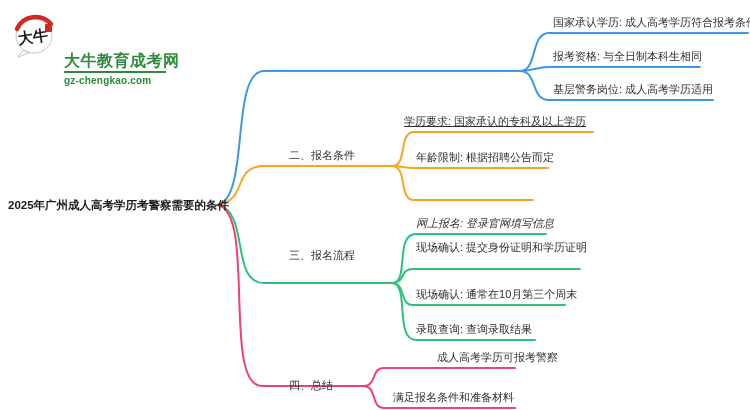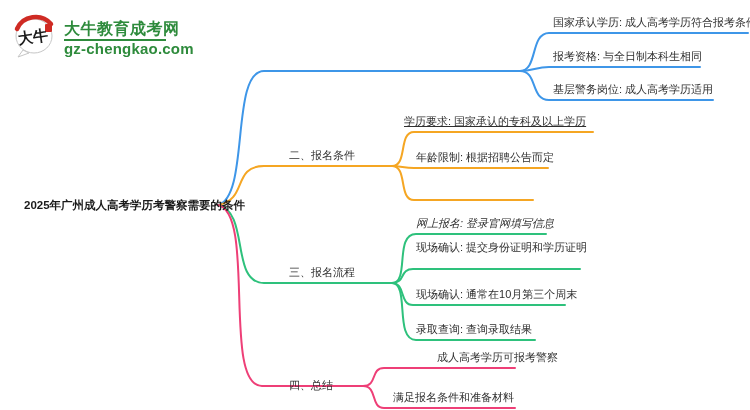--- a/index.html
+++ b/index.html
@@ -9,23 +9,23 @@
   }
   .lines { position:absolute; left:0; top:0; width:750px; height:410px; }
   .node {
     position:absolute; font-size:11px; line-height:14px;
     white-space:nowrap; color:#2f2f2f; cursor:default;
   }
   .root-node { font-size:11.5px; font-weight:bold; color:#1a1a1a; }
   .logo { position:absolute; left:12px; top:11px; display:flex; align-items:flex-start; }
   .logo-icon { width:48px; height:48px; }
   .logo-text { margin-left:4px; padding-top:9px; }
-  .logo-name { font-size:16px; font-weight:bold; color:#2e8b3c; letter-spacing:0.5px; line-height:18px; }
+  .logo-name { font-size:16px; font-weight:bold; color:#2e8b3c; letter-spacing:0.5px; line-height:18px;margin-top:32px; }
   .logo-divider { width:102px; height:2px; background:#2e8b3c; margin:1px 0 1px 0; }
-  .logo-url { font-size:15px; font-weight:bold; color:#2e8b3c; line-height:13px; letter-spacing:0.2px; }
+  .logo-url { font-size:10px; font-weight:bold; color:#2e8b3c; line-height:13px; letter-spacing:0.2px; }
 </style>
 </head>
 <body>
 
 <div class="stage">
 
   <svg class="lines" viewBox="0 0 750 410">
     <g fill="none" stroke-width="2" stroke-linecap="round">
 
       <path d="M218,205 C250,197 230,71 264,71 L520,71" stroke="#3e96e8"></path>
@@ -58,31 +58,31 @@
       <rect x="33" y="13" width="7" height="8" rx="1" fill="#cf2b24"></rect>
       <text x="21" y="31" font-size="15" font-weight="bold" fill="#1a1a1a" text-anchor="middle" transform="rotate(-8 21 26)" font-family="'DejaVu Sans',sans-serif">大牛</text>
     </svg>
     <div class="logo-text">
       <div class="logo-name">大牛教育成考网</div>
       <div class="logo-divider"></div>
       <div class="logo-url">gz-chengkao.com</div>
     </div>
   </div>
 
-  <div class="node root-node" style="left:24px; top:198px;">2025年广州成人高考学历考警察需要的条件</div>
+  <div class="node root-node" style="left:8px; top:198px;">2025年广州成人高考学历考警察需要的条件</div>
 
   <div class="node" style="left:553px; top:15px;">国家承认学历: 成人高考学历符合报考条件</div>
   <div class="node" style="left:553px; top:49px;">报考资格: 与全日制本科生相同</div>
   <div class="node" style="left:553px; top:82px;">基层警务岗位: 成人高考学历适用</div>
 
   <div class="node" style="left:289px; top:148px;">二、报名条件</div>
   <div class="node" style="left:404px; top:114px;text-decoration:underline;">学历要求: 国家承认的专科及以上学历</div>
   <div class="node" style="left:416px; top:150px;">年龄限制: 根据招聘公告而定</div>
 
-  <div class="node" style="left:289px; top:265px;">三、报名流程</div>
+  <div class="node" style="left:289px; top:248px;">三、报名流程</div>
   <div class="node" style="left:416px; top:216px;font-style:italic;">网上报名: 登录官网填写信息</div>
   <div class="node" style="left:416px; top:240px;">现场确认: 提交身份证明和学历证明</div>
   <div class="node" style="left:416px; top:287px;">现场确认: 通常在10月第三个周末</div>
   <div class="node" style="left:416px; top:322px;">录取查询: 查询录取结果</div>
 
   <div class="node" style="left:289px; top:368px;margin-top:10px;">四、总结</div>
   <div class="node" style="left:393px; top:350px;margin-left:44px;">成人高考学历可报考警察</div>
   <div class="node" style="left:393px; top:390px;">满足报名条件和准备材料</div>
 
 </div>

